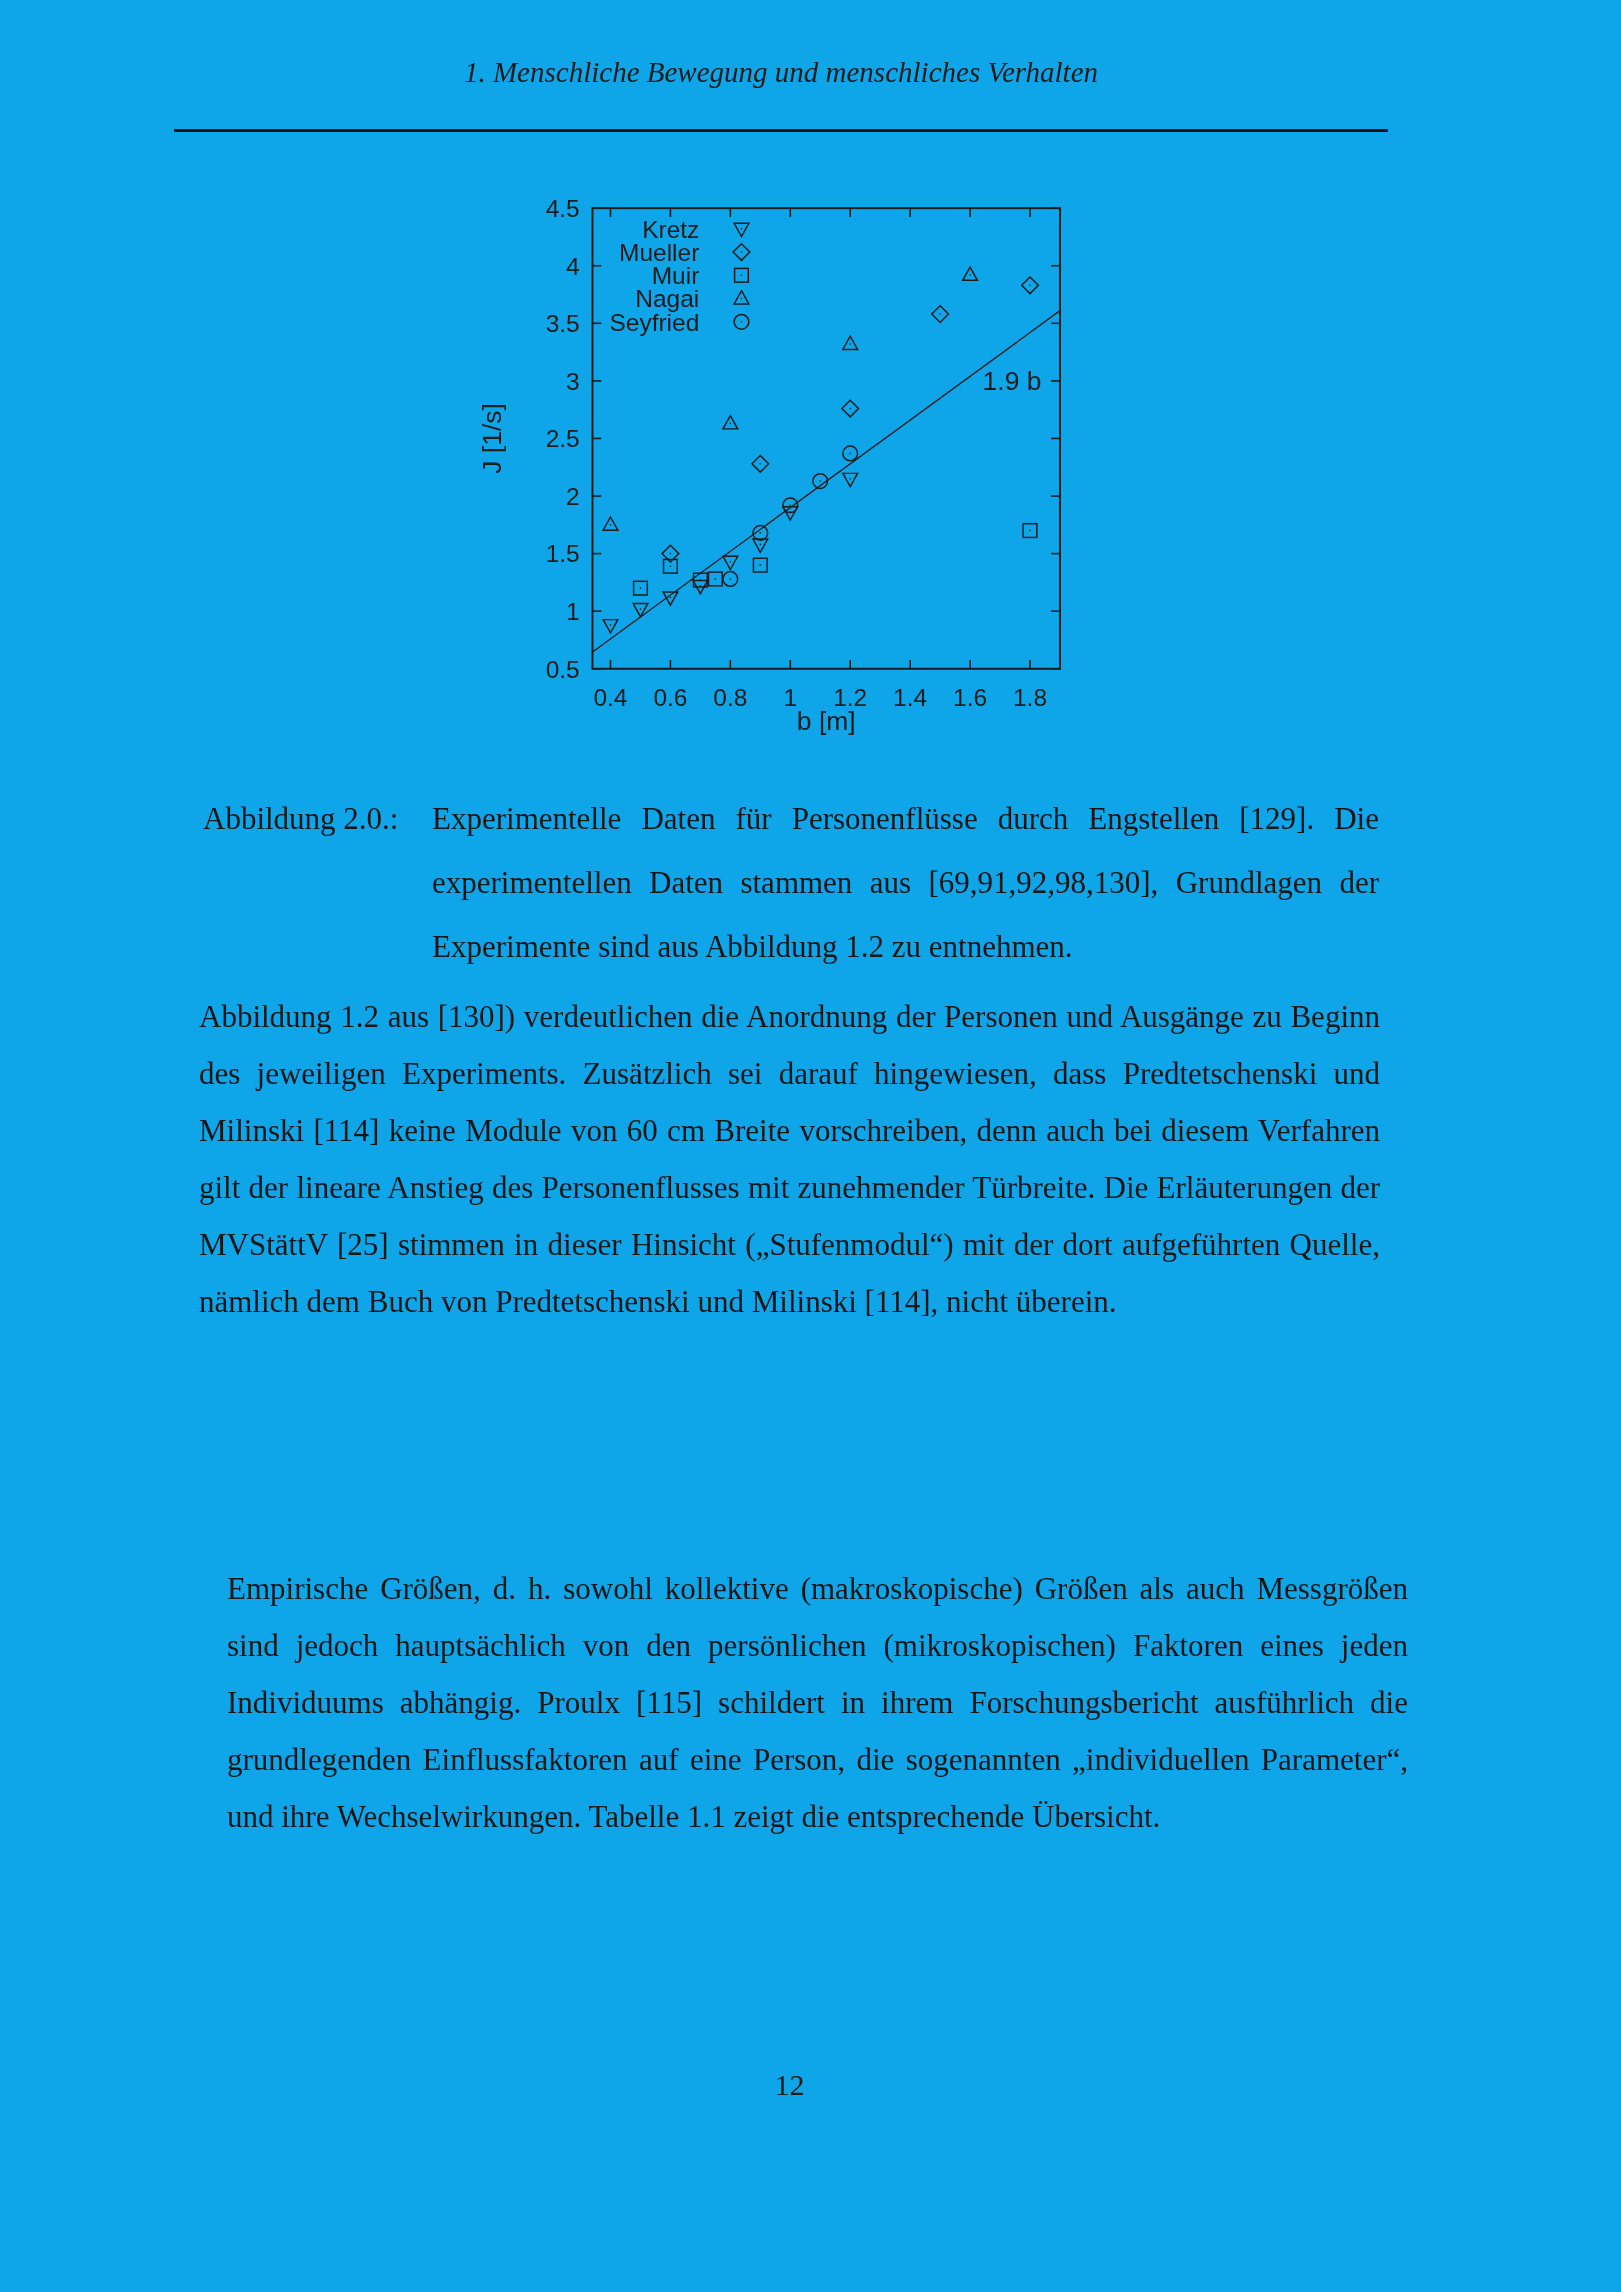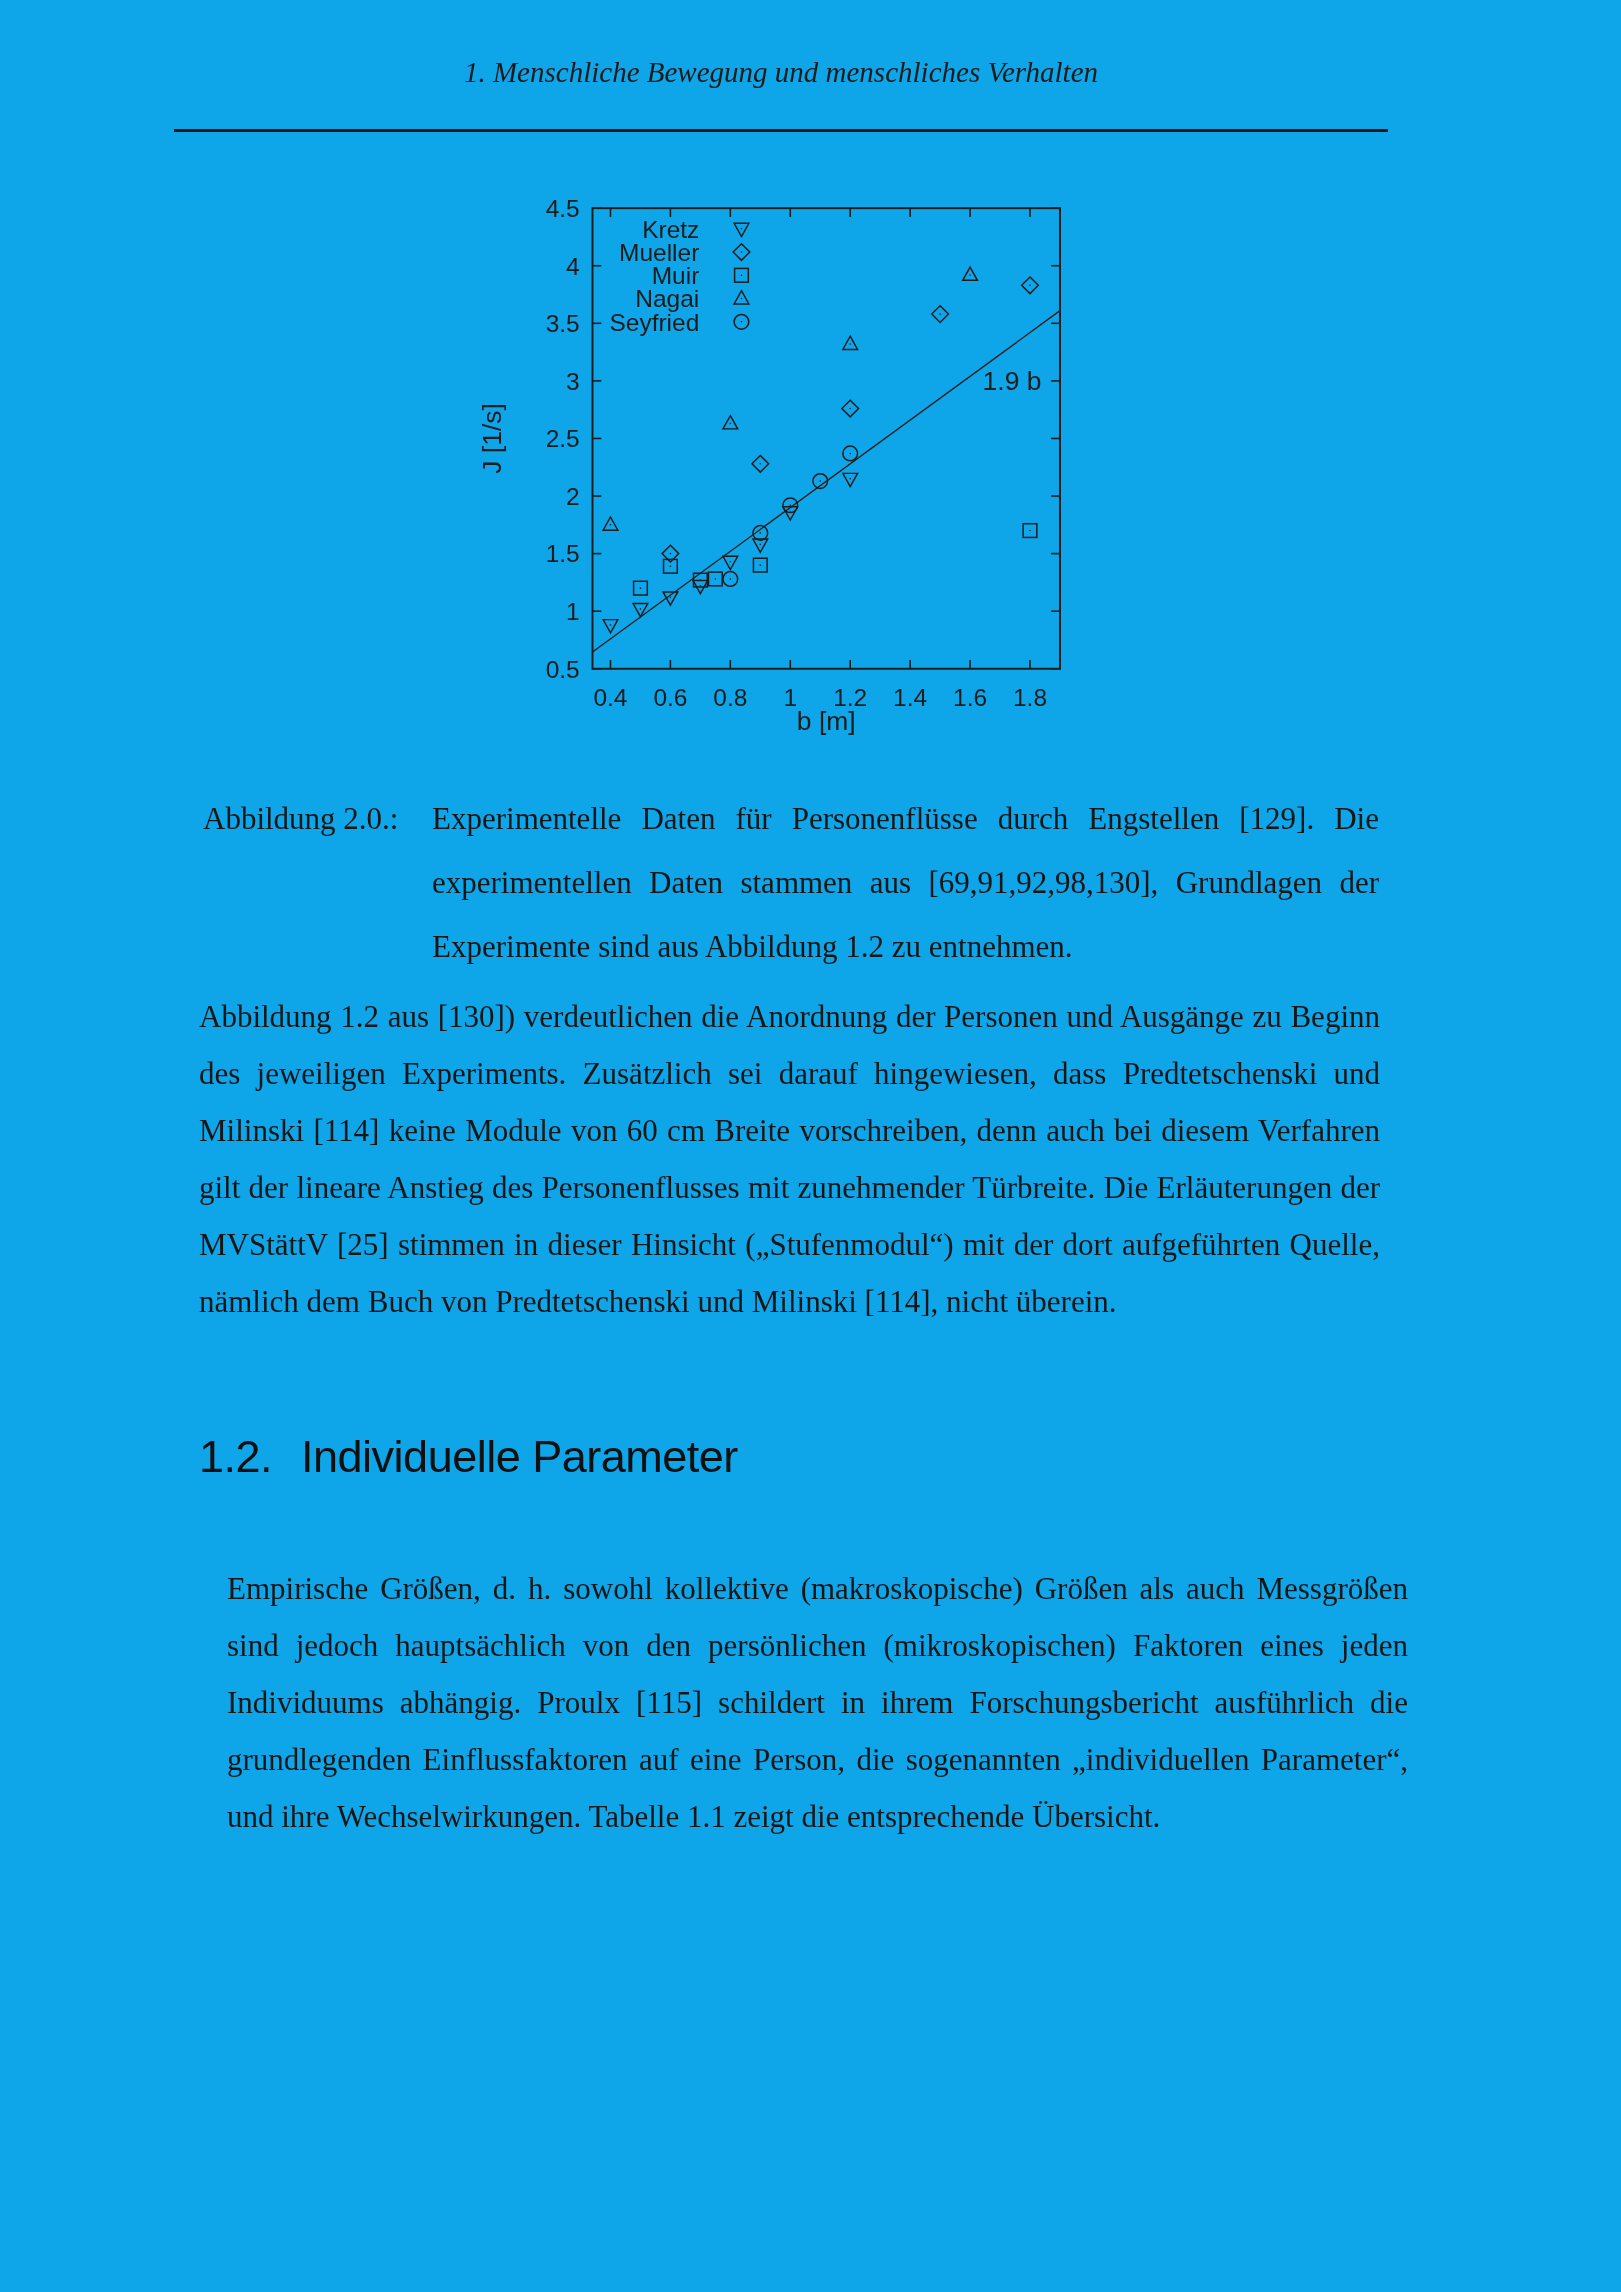--- a/index.html
+++ b/index.html
@@ -262,22 +262,20 @@
       </svg>
   </div>
 
   <div class="caption">
     <div class="caption-label">Abbildung 2.0.:</div>
     <div class="caption-text">Experimentelle Daten für Personenflüsse durch Engstellen [129]. Die experimentellen Daten stammen aus [69,91,92,98,130], Grundlagen der Experimente sind aus Abbildung 1.2 zu entnehmen.</div>
   </div>
 
   <div class="body-par par-1">Abbildung 1.2 aus [130]) verdeutlichen die Anordnung der Personen und Ausgänge zu Beginn des jeweiligen Experiments. Zusätzlich sei darauf hingewiesen, dass Predtetschenski und Milinski [114] keine Module von 60 cm Breite vorschreiben, denn auch bei diesem Verfahren gilt der lineare Anstieg des Personenflusses mit zunehmender Türbreite. Die Erläuterungen der MVStättV [25] stimmen in dieser Hinsicht („Stufenmodul“) mit der dort aufgeführten Quelle, nämlich dem Buch von Predtetschenski und Milinski [114], nicht überein.</div>
 
-  <div class="section-heading">
-    <span class="section-number">1.2.</span><span>Individuelle Parameter</span>
-  </div>
 
   <div class="body-par par-2">Empirische Größen, d. h. sowohl kollektive (makroskopische) Größen als auch Messgrößen sind jedoch hauptsächlich von den persönlichen (mikroskopischen) Faktoren eines jeden Individuums abhängig. Proulx [115] schildert in ihrem Forschungsbericht ausführlich die grundlegenden Einflussfaktoren auf eine Person, die sogenannten „individuellen Parameter“, und ihre Wechselwirkungen. Tabelle 1.1 zeigt die entsprechende Übersicht.</div>
 
 
+  <div class="page-number">12</div>
 
 </div>
 
 
 </body></html>

